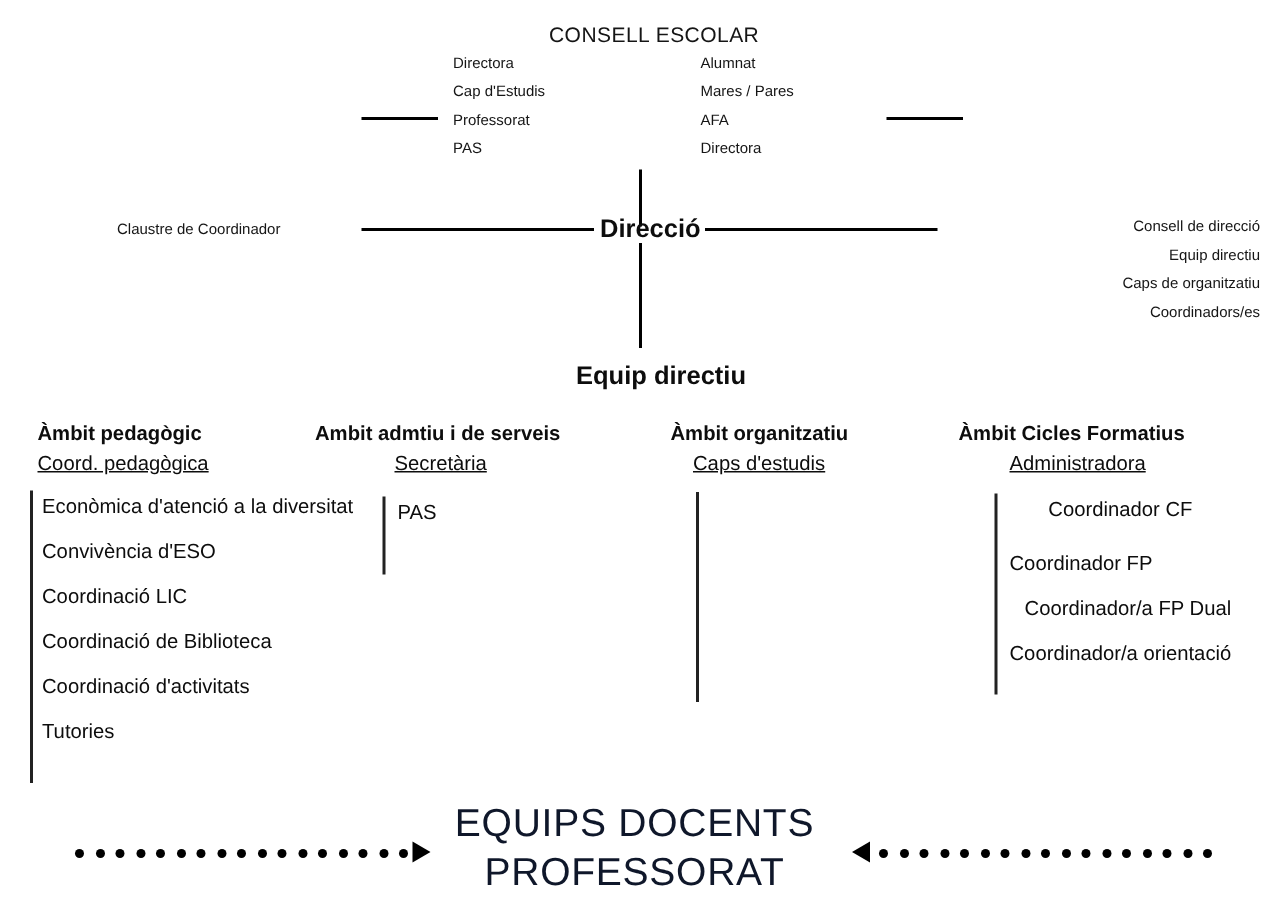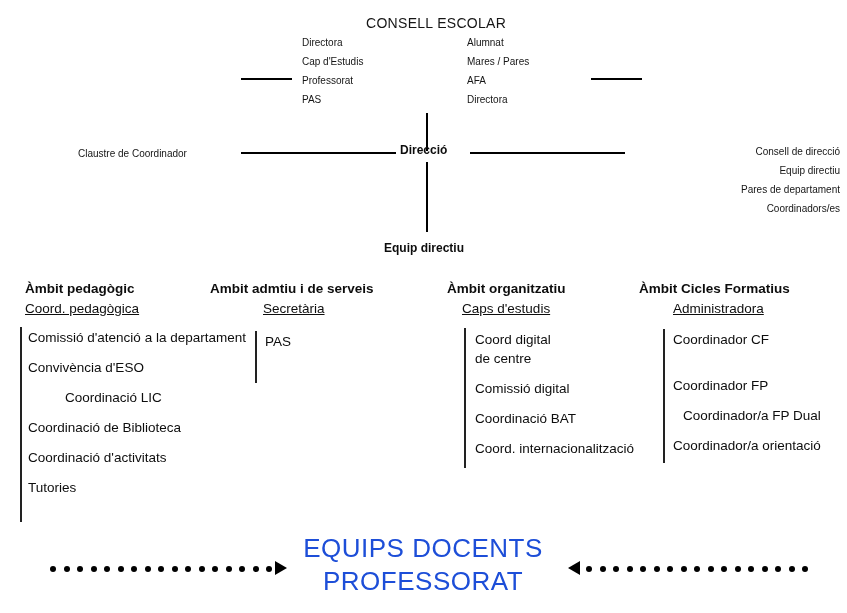--- a/index.html
+++ b/index.html
@@ -39,27 +39,27 @@
     position: absolute;
     background: #222222;
     width: 1.5px;
   }
   .title-consell {
     font-size: 14px;
     font-weight: normal;
     letter-spacing: 0.3px;
   }
   .big-label {
-    font-size: 12px;
+    font-size: 17px;
     font-weight: bold;
   }
   .equips {
     font-size: 26px;
     letter-spacing: 0.5px;
-    color: #1d4ed8;
+    color: #0f172a;
     text-align: center;
     line-height: 33px;
     font-weight: normal;
   }
   
   .dots {
     position: absolute;
     height: 7px;
     display: flex;
     align-items: center;
@@ -125,63 +125,56 @@
 
   <div class="hline" style="left:241px; top:152px; width:155px;"></div>
   <div class="hline" style="left:470px; top:152px; width:155px;"></div>
 
   <div class="abs t" style="left:78px; top:144px;">Claustre de Coordinador</div>
   <div class="abs big-label" style="left:400px; top:143px;">Direcció</div>
 
   <div class="abs" style="left:640px; top:142px; width:200px; text-align:right;">
     <div class="t">Consell de direcció</div>
     <div class="t">Equip directiu</div>
-    <div class="t">Pares de departament</div>
+    <div class="t">Caps de organitzatiu</div>
     <div class="t">Coordinadors/es</div>
   </div>
 
   <div class="vline" style="left:426px; top:162px; height:70px;"></div>
 
   <div class="abs big-label" style="left:384px; top:241px;">Equip  directiu</div>
 
   <div class="abs col-head" style="left:25px; top:281px;">Àmbit pedagògic</div>
   <div class="abs col-sub" style="left:25px; top:301px;">Coord. pedagògica</div>
   <div class="vrule" style="left:20px; top:327px; height:195px;"></div>
   <div class="abs" style="left:28px; top:328px;">
-    <div class="item" style="margin-bottom:11px;">Comissió d'atenció a la departament</div>
+    <div class="item" style="margin-bottom:11px;">Econòmica d'atenció a la diversitat</div>
     <div class="item" style="margin-bottom:11px;">Convivència d'ESO</div>
-    <div class="item" style="margin-bottom:11px;margin-left:37px;">Coordinació LIC</div>
+    <div class="item" style="margin-bottom:11px;">Coordinació LIC</div>
     <div class="item" style="margin-bottom:11px;">Coordinació de Biblioteca</div>
     <div class="item" style="margin-bottom:11px;">Coordinació d'activitats</div>
     <div class="item">Tutories</div>
   </div>
 
   <div class="abs col-head" style="left:210px; top:281px;">Ambit admtiu i de serveis</div>
   <div class="abs col-sub" style="left:263px; top:301px;">Secretària </div>
   <div class="vrule" style="left:255px; top:331px; height:52px;"></div>
   <div class="abs" style="left:265px; top:332px;">
     <div class="item">PAS</div>
   </div>
 
   <div class="abs col-head" style="left:447px; top:281px;">Àmbit organitzatiu</div>
   <div class="abs col-sub" style="left:462px; top:301px;">Caps d'estudis</div>
   <div class="vrule" style="left:464px; top:328px; height:140px;"></div>
-  <div class="abs" style="left:475px; top:330px;">
-    <div class="item" style="margin-bottom:11px; white-space:pre-line;">Coord digital
-de centre</div>
-    <div class="item" style="margin-bottom:11px;">Comissió digital</div>
-    <div class="item" style="margin-bottom:11px;">Coordinació BAT</div>
-    <div class="item">Coord. internacionalització</div>
-  </div>
 
   <div class="abs col-head" style="left:639px; top:281px;">Àmbit Cicles Formatius</div>
   <div class="abs col-sub" style="left:673px; top:301px;">Administradora</div>
   <div class="vrule" style="left:663px; top:329px; height:134px;"></div>
   <div class="abs" style="left:673px; top:330px;">
-    <div class="item" style="margin-bottom:27px;">Coordinador CF</div>
+    <div class="item" style="margin-bottom:17px;text-align:center;">Coordinador CF</div>
     <div class="item" style="margin-bottom:11px;">Coordinador FP</div>
     <div class="item" style="margin-bottom:11px;text-align:right;">Coordinador/a FP Dual</div>
     <div class="item">Coordinador/a orientació</div>
   </div>
 
   <div class="abs equips" style="left:273px; top:532px; width:300px;">
     <div>EQUIPS DOCENTS</div>
     <div>PROFESSORAT</div>
   </div>
 

